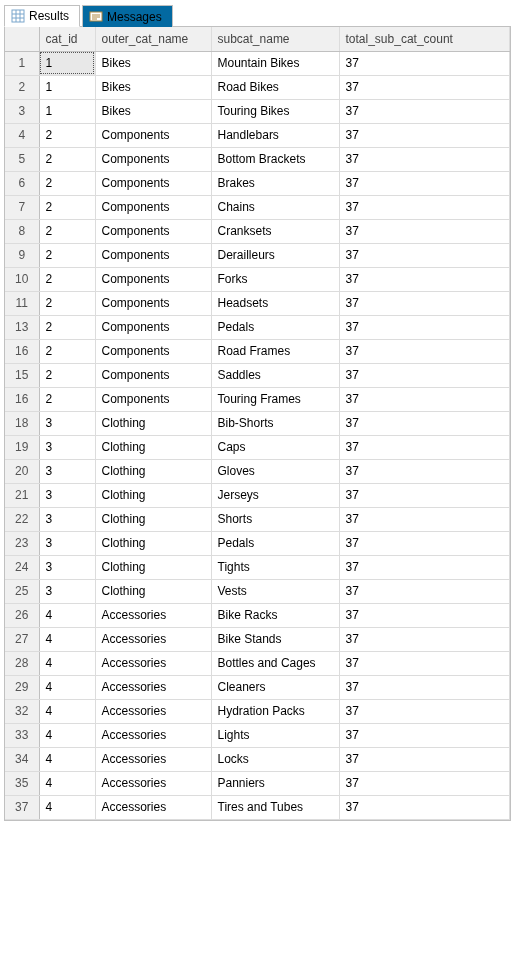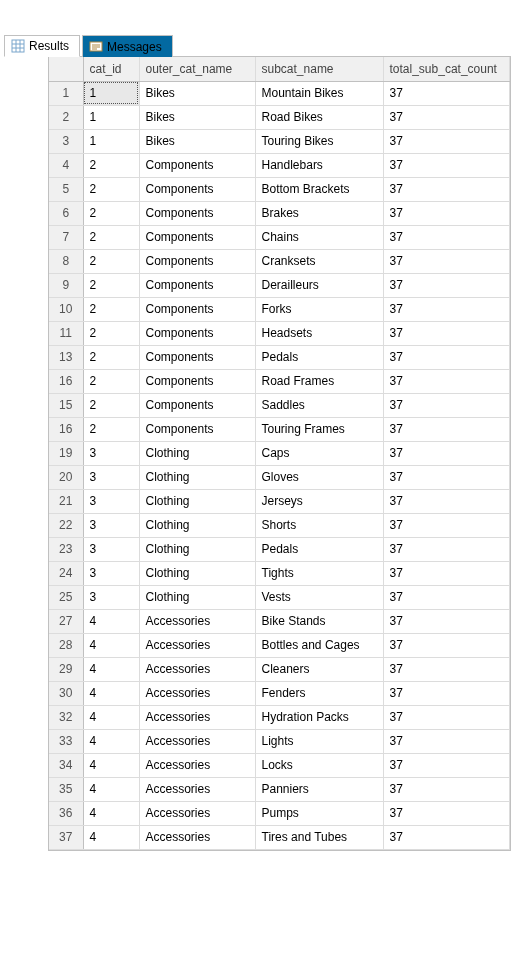--- a/index.html
+++ b/index.html
@@ -8,21 +8,20 @@
     padding: 4px;
     font-family: "Segoe UI", Tahoma, Arial, sans-serif;
     font-size: 12px;
     background: #fff;
     color: #000;
     width: 515px;
   }
   .tabs {
     display: flex;
     border-bottom: 1px solid #c0c0c0;
-    margin-top: 30px;
   }
   .tab {
     display: flex;
     align-items: center;
     gap: 4px;
     padding: 3px 10px 3px 6px;
     border: 1px solid #c0c0c0;
     border-bottom: none;
     background: #0369a1;
     margin-right: 2px;
@@ -37,21 +36,20 @@
   .tab .icon {
     width: 14px;
     height: 14px;
     display: inline-flex;
     align-items: center;
     justify-content: center;
   }
   .grid-wrap {
     border: 1px solid #c0c0c0;
     border-top: none;
-    margin-left: 44px;
   }
   table {
     border-collapse: collapse;
     width: 100%;
     table-layout: fixed;
   }
   th, td {
     border-right: 1px solid #dcdcdc;
     border-bottom: 1px solid #dcdcdc;
     padding: 4px 6px;
@@ -235,20 +233,27 @@
           <td>37</td>
         </tr>
         <tr>
           <td>16</td>
           <td>2</td>
           <td>Components</td>
           <td>Touring Frames</td>
           <td>37</td>
         </tr>
         <tr>
+          <td>18</td>
+          <td>3</td>
+          <td>Clothing</td>
+          <td>Bib-Shorts</td>
+          <td>37</td>
+        </tr>
+        <tr>
           <td>19</td>
           <td>3</td>
           <td>Clothing</td>
           <td>Caps</td>
           <td>37</td>
         </tr>
         <tr>
           <td>20</td>
           <td>3</td>
           <td>Clothing</td>
@@ -284,20 +289,27 @@
           <td>37</td>
         </tr>
         <tr>
           <td>25</td>
           <td>3</td>
           <td>Clothing</td>
           <td>Vests</td>
           <td>37</td>
         </tr>
         <tr>
+          <td>26</td>
+          <td>4</td>
+          <td>Accessories</td>
+          <td>Bike Racks</td>
+          <td>37</td>
+        </tr>
+        <tr>
           <td>27</td>
           <td>4</td>
           <td>Accessories</td>
           <td>Bike Stands</td>
           <td>37</td>
         </tr>
         <tr>
           <td>28</td>
           <td>4</td>
           <td>Accessories</td>
@@ -305,27 +317,20 @@
           <td>37</td>
         </tr>
         <tr>
           <td>29</td>
           <td>4</td>
           <td>Accessories</td>
           <td>Cleaners</td>
           <td>37</td>
         </tr>
         <tr>
-          <td>30</td>
-          <td>4</td>
-          <td>Accessories</td>
-          <td>Fenders</td>
-          <td>37</td>
-        </tr>
-        <tr>
           <td>32</td>
           <td>4</td>
           <td>Accessories</td>
           <td>Hydration Packs</td>
           <td>37</td>
         </tr>
         <tr>
           <td>33</td>
           <td>4</td>
           <td>Accessories</td>
@@ -337,27 +342,20 @@
           <td>4</td>
           <td>Accessories</td>
           <td>Locks</td>
           <td>37</td>
         </tr>
         <tr>
           <td>35</td>
           <td>4</td>
           <td>Accessories</td>
           <td>Panniers</td>
-          <td>37</td>
-        </tr>
-        <tr>
-          <td>36</td>
-          <td>4</td>
-          <td>Accessories</td>
-          <td>Pumps</td>
           <td>37</td>
         </tr>
         <tr>
           <td>37</td>
           <td>4</td>
           <td>Accessories</td>
           <td>Tires and Tubes</td>
           <td>37</td>
         </tr>
       </tbody>

